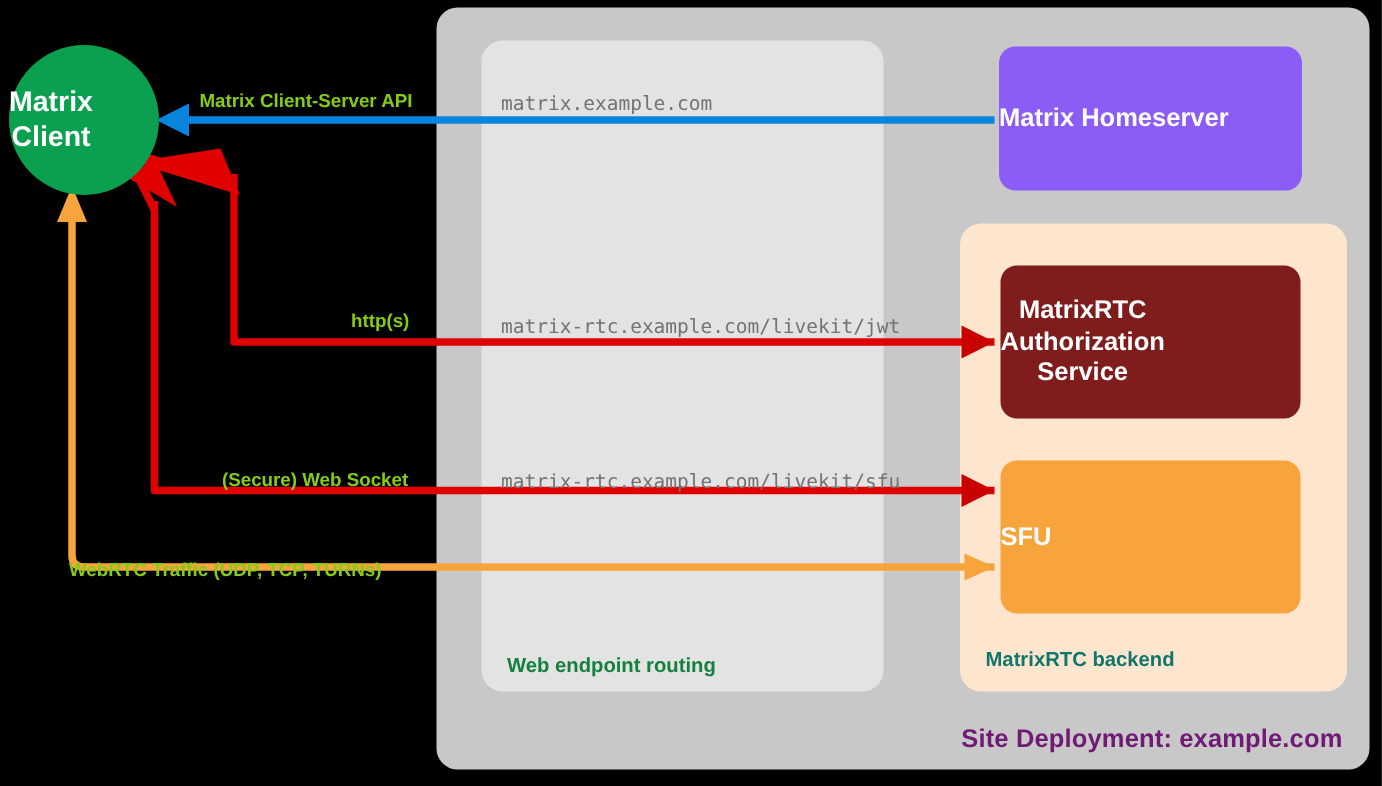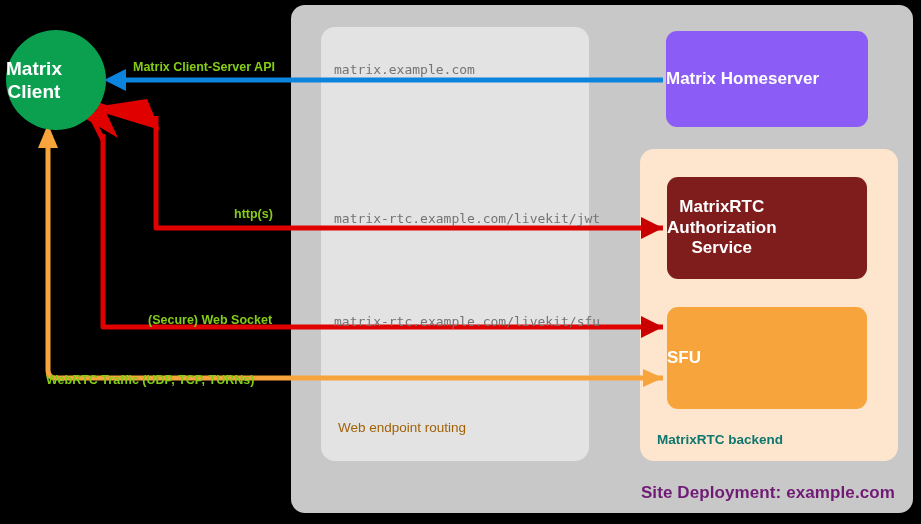--- a/index.html
+++ b/index.html
@@ -42,24 +42,24 @@
     left: 321px;
     top: 27px;
     width: 268px;
     height: 434px;
     background: #e3e3e3;
     border-radius: 14px;
   }
   .web-routing-label {
     position: absolute;
     left: 17px;
-    bottom: 26px;
-    color: #a16207;
+    bottom: 10px;
+    color: #15803d;
     font-size: 13.5px;
-    font-weight: normal;
+    font-weight: bold;
     white-space: nowrap;
   }
 
   .rtc-backend {
     position: absolute;
     left: 640px;
     top: 149px;
     width: 258px;
     height: 312px;
     background: #fde6cd;

